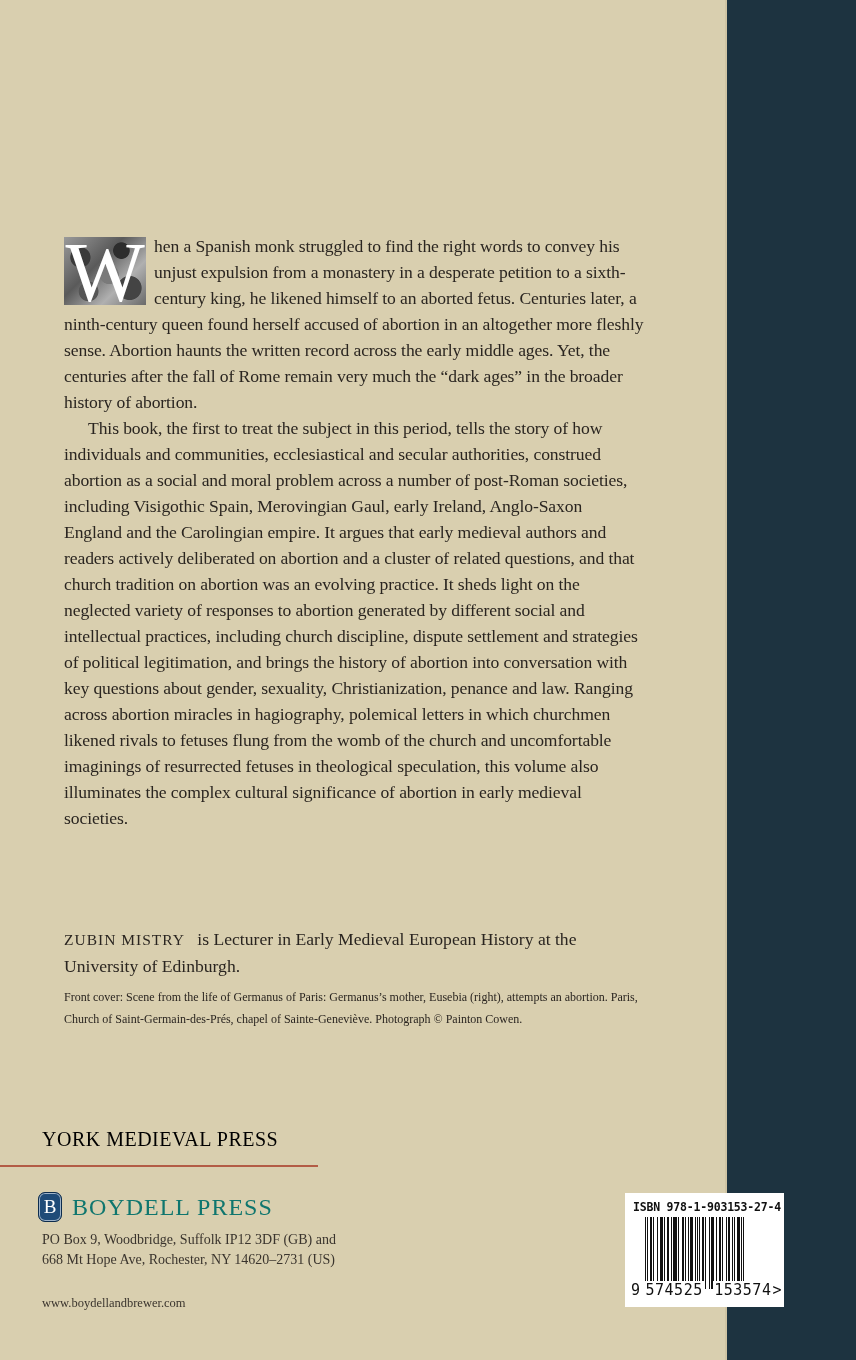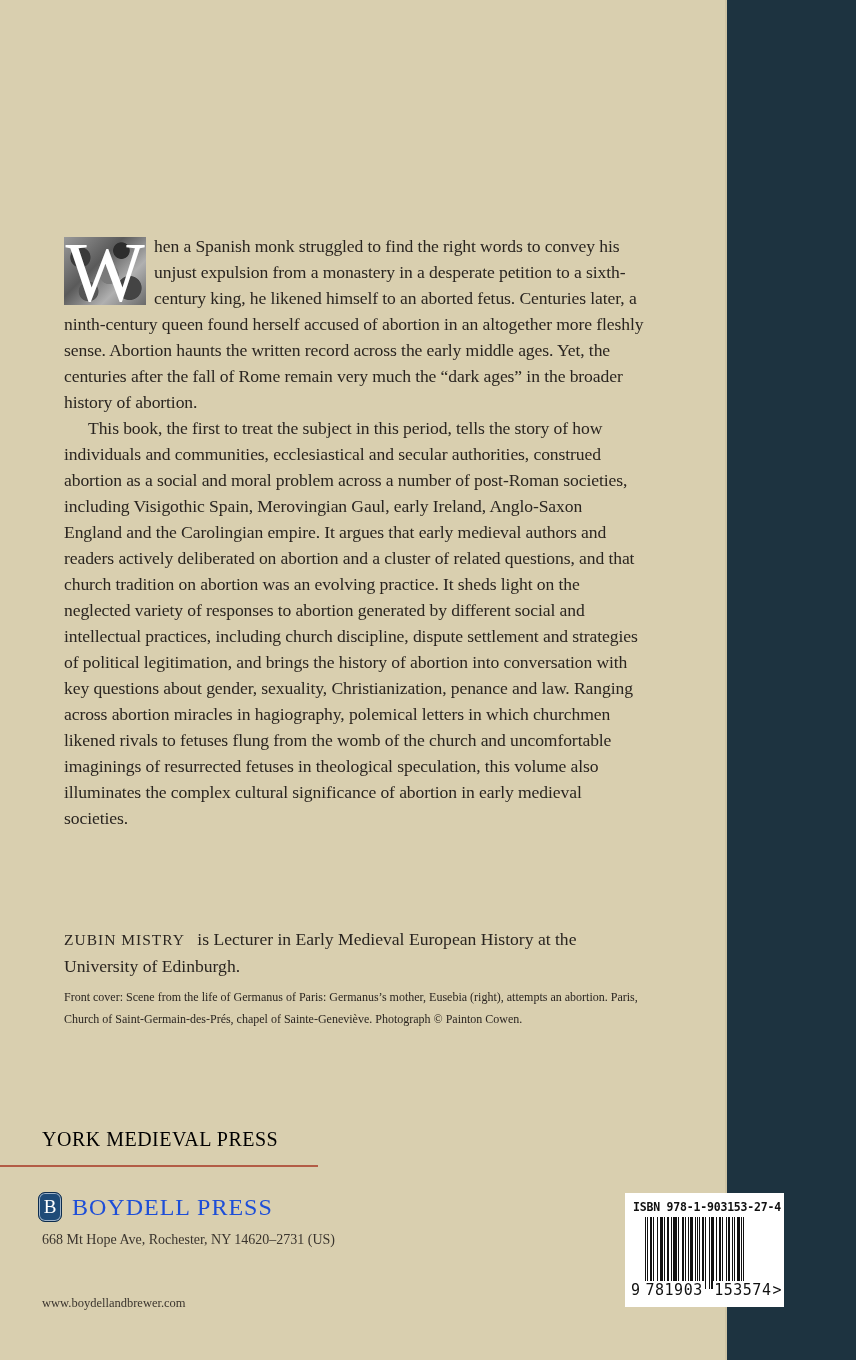--- a/index.html
+++ b/index.html
@@ -60,21 +60,21 @@
   .boydell {
     position: absolute; left: 38px; top: 1192px; display: flex; align-items: center;
   }
   .b-logo {
     width: 22px; height: 28px; border-radius: 7px;
     background: #1f4b78; border: 1.5px solid #0d2c4d;
     box-shadow: 0 0 0 1px #9fb3c8 inset;
     color: #fff; font-size: 19px; line-height: 28px; text-align: center;
     font-family: "Liberation Serif", serif;
   }
-  .b-name { margin-left: 10px; font-size: 24px; letter-spacing: 1px; color: #1d4ed8; text-align: center; }
+  .b-name { margin-left: 10px; font-size: 24px; letter-spacing: 1px; color: #0f766e; text-align: center; }
   .imprint {
     position: absolute; left: 42px; top: 1230px;
     font-size: 14px; line-height: 20px; color: #3a342d;
   }
   .web {
     position: absolute; left: 42px; top: 1296px;
     font-size: 12.5px; color: #3a342d;
   }
   .barcode-box {
     position: absolute; left: 625px; top: 1193px; width: 159px; height: 114px;
@@ -123,20 +123,21 @@
 
 <div class="ymp">YORK MEDIEVAL PRESS</div>
 <div class="ymp-rule"></div>
 
 <div class="boydell">
   <div class="b-logo">B</div>
   <div class="b-name">BOYDELL PRESS</div>
 </div>
 
 <div class="imprint">
+  <div>PO Box 9, Woodbridge, Suffolk IP12 3DF (GB) and</div>
   <div>668 Mt Hope Ave, Rochester, NY 14620–2731 (US)</div>
 </div>
 
 <div class="web">www.boydellandbrewer.com</div>
 
 <div class="barcode-box">
   <div class="isbn-text">ISBN 978-1-903153-27-4</div>
   <div class="bars">
     <i style="width:1px"></i>
       <b style="width:1px"></b>
@@ -196,15 +197,15 @@
       <b style="width:1px"></b>
     <i style="width:1px"></i>
       <b style="width:2px"></b>
       <i style="width:3px"></i>
       <b style="width:1px"></b>
     <i style="width:1px"></i>
       <b style="width:1px"></b>
       <i style="width:1px"></i>
   </div>
   <div class="bc-num">
-    <span class="lead">9</span><span class="grp">781903</span> <span class="grp">153574</span><span>&gt;</span>
+    <span class="lead">9</span><span class="grp">574525</span> <span class="grp">153574</span><span>&gt;</span>
   </div>
 </div>
 
 </body></html>

